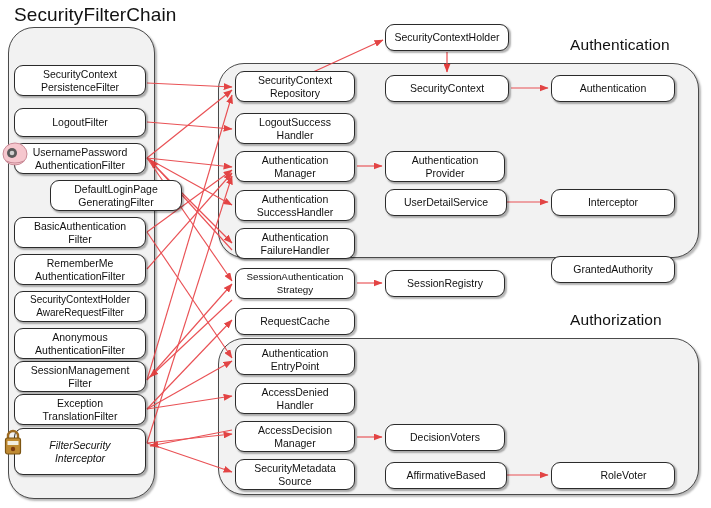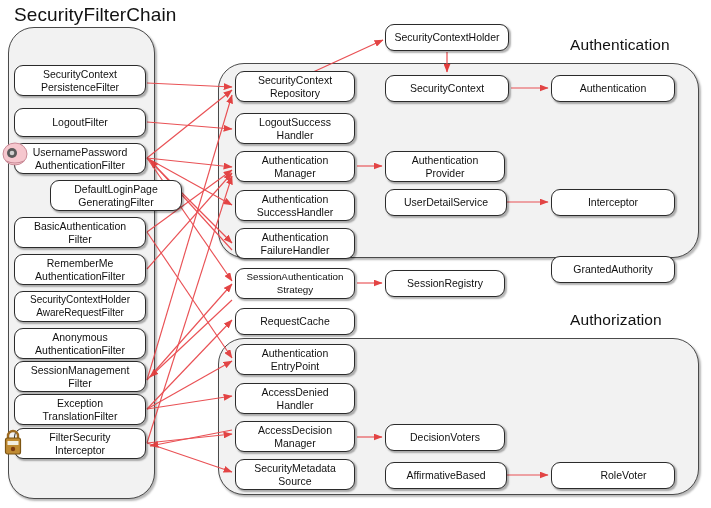--- a/index.html
+++ b/index.html
@@ -177,21 +177,21 @@
   <div class="node" style="left:14px;top:254px;width:132px;height:31px;">RememberMe
 AuthenticationFilter</div>
   <div class="node" style="left:14px;top:291px;width:132px;height:31px;font-size:10px;">SecurityContextHolder
 AwareRequestFilter</div>
   <div class="node" style="left:14px;top:328px;width:132px;height:31px;">Anonymous
 AuthenticationFilter</div>
   <div class="node" style="left:14px;top:361px;width:132px;height:31px;">SessionManagement
 Filter</div>
   <div class="node" style="left:14px;top:394px;width:132px;height:31px;">Exception
 TranslationFilter</div>
-  <div class="node" style="left:14px;top:428px;width:132px;height:31px;">FilterSecurity
+  <div class="node" style="left:14px;top:428px;width:132px;height:47px;font-style:italic;">FilterSecurity
 Interceptor</div>
 
   <div class="node" style="left:235px;top:71px;width:120px;height:31px;">SecurityContext
 Repository</div>
   <div class="node" style="left:235px;top:113px;width:120px;height:31px;">LogoutSuccess
 Handler</div>
   <div class="node" style="left:235px;top:151px;width:120px;height:31px;">Authentication
 Manager</div>
   <div class="node" style="left:235px;top:190px;width:120px;height:31px;">Authentication
 SuccessHandler</div>

